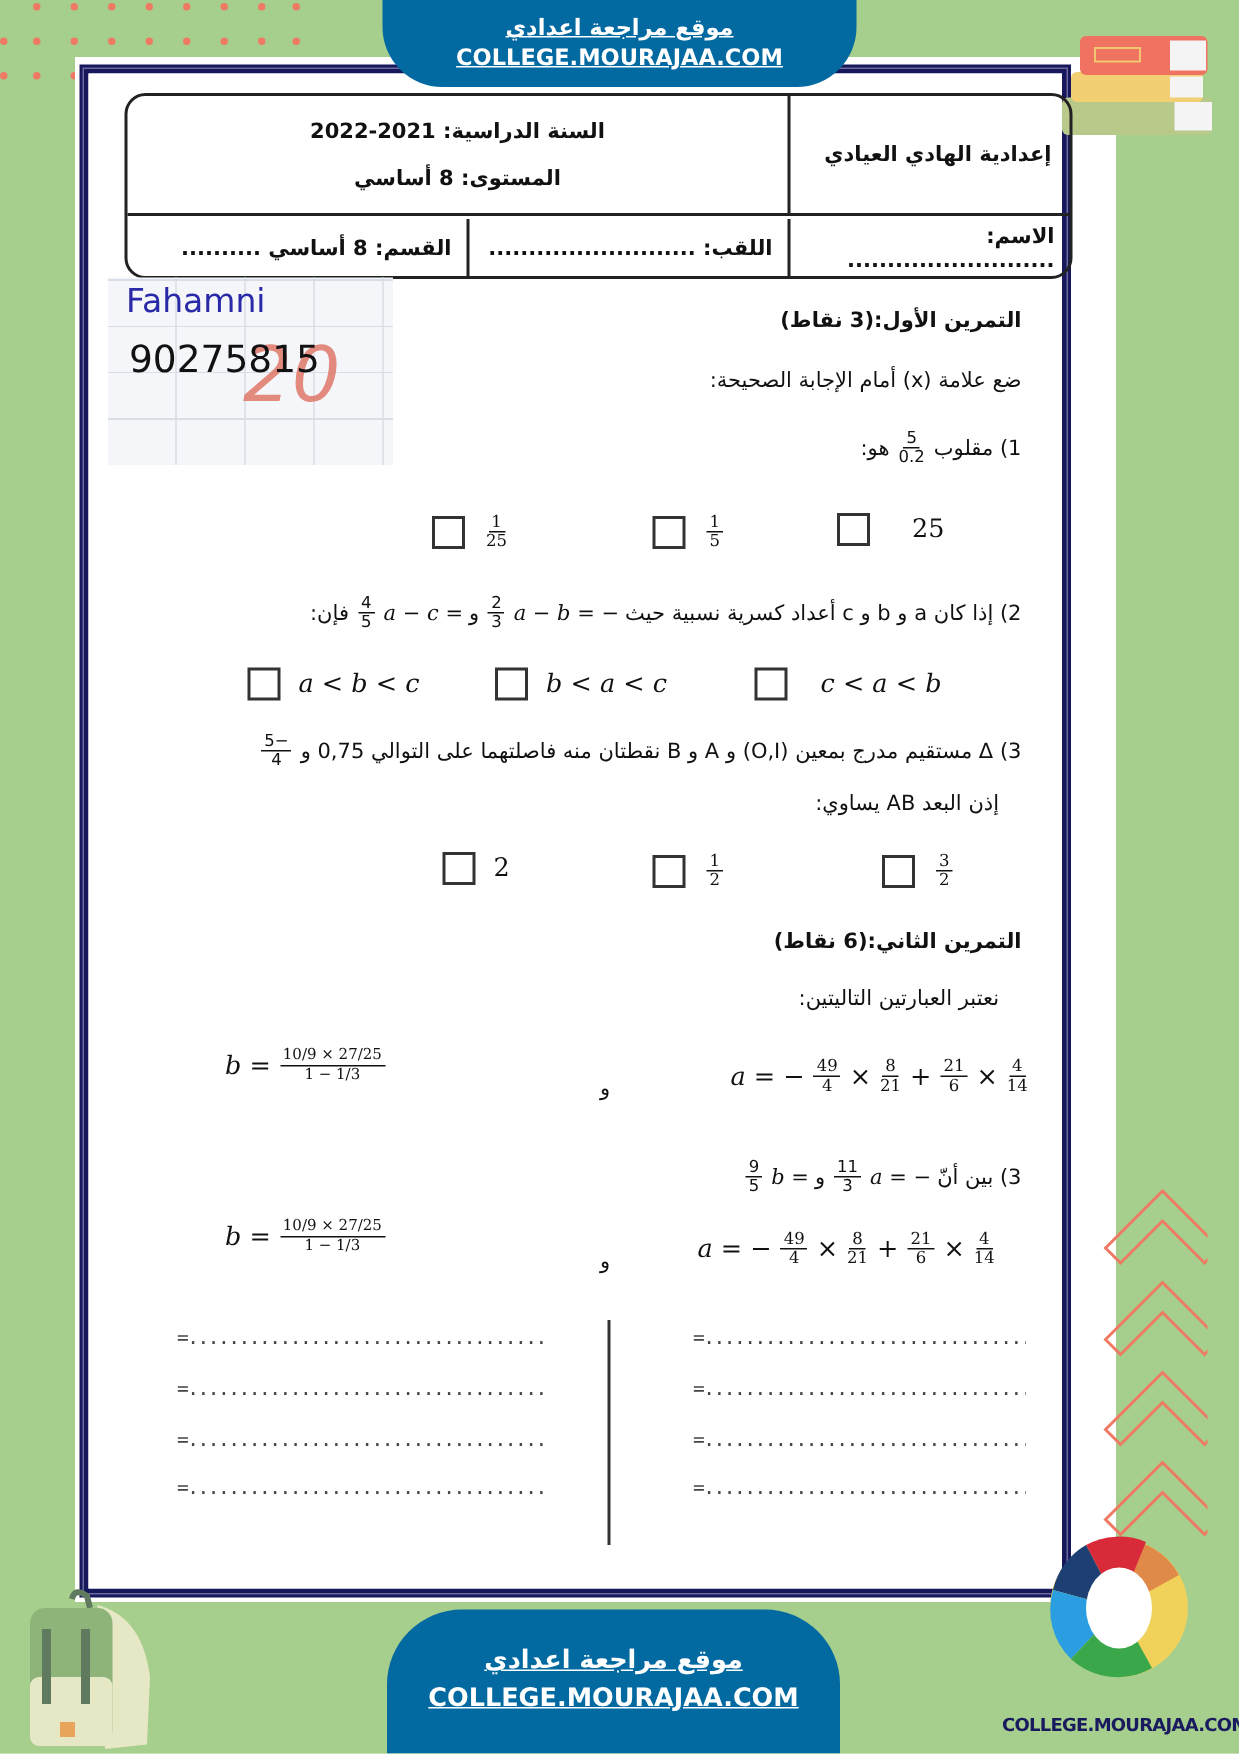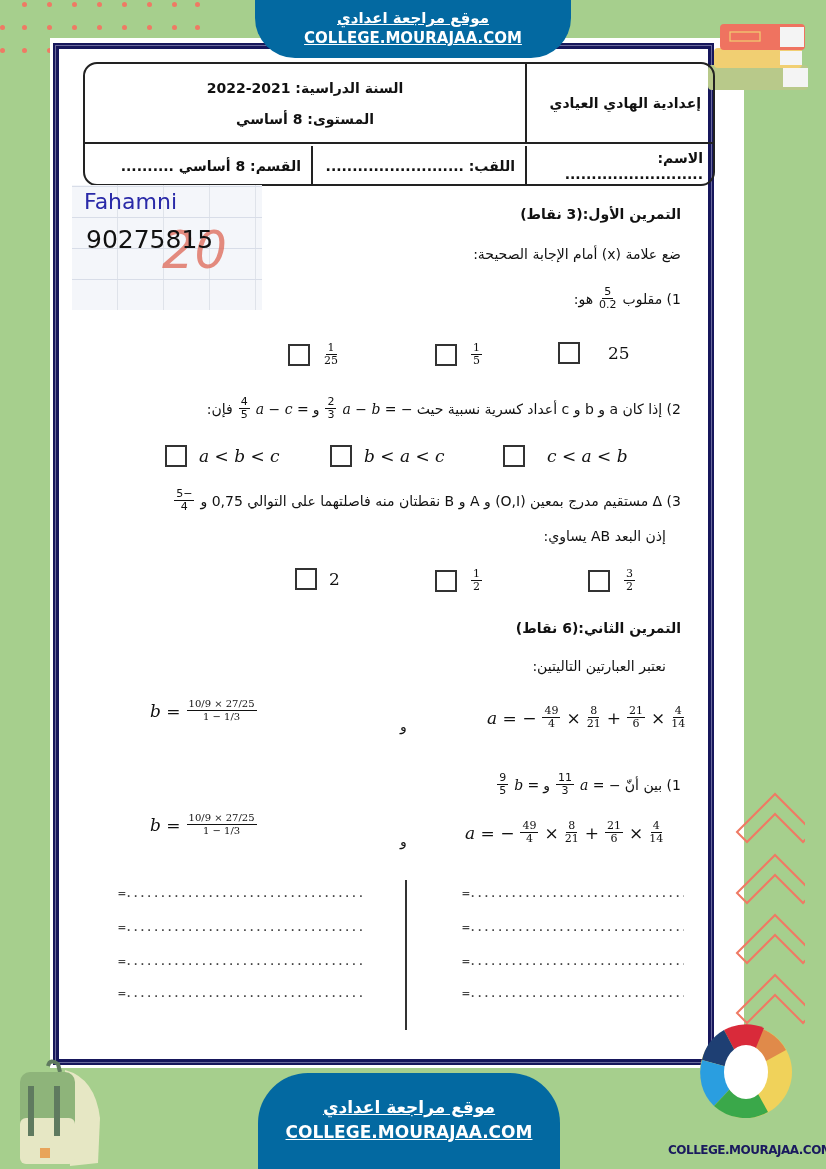--- a/index.html
+++ b/index.html
@@ -280,21 +280,21 @@
 <div class="wa" style="left:400px;top:718px;">و</div>
 <div class="expr" style="left:150px;top:698px;">
   <span>b =</span>
   <span class="frac" style="font-size:10px">
       <span class="num">10/9 × 27/25</span>
       <span>1 − 1/3</span>
     </span>
 </div>
 
 <div class="rtl" style="right:145px;top:772px;display:flex;align-items:center;gap:4px;">
-  <span>1) بين أنّ</span>
+  <span>3) بين أنّ</span>
   <span class="math">a = −</span>
   <span class="frac">
       <span class="num">11</span>
       <span>3</span>
     </span>
   <span>و</span>
   <span class="math">b =</span>
   <span class="frac">
       <span class="num">9</span>
       <span>5</span>

